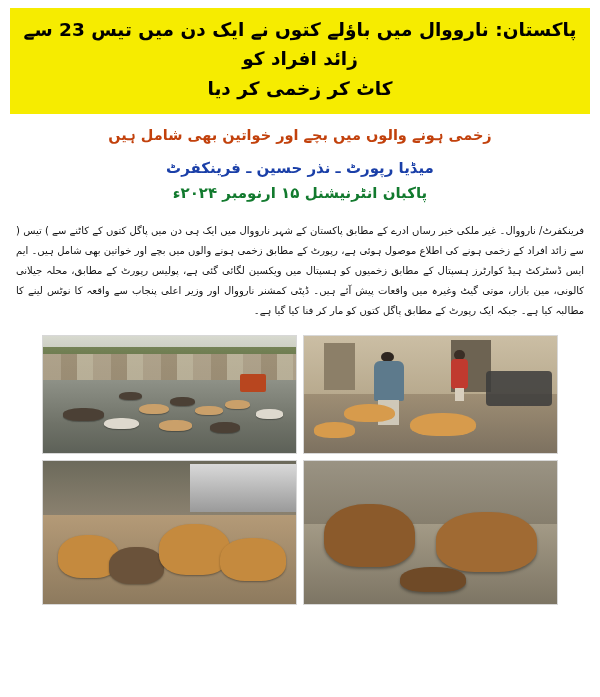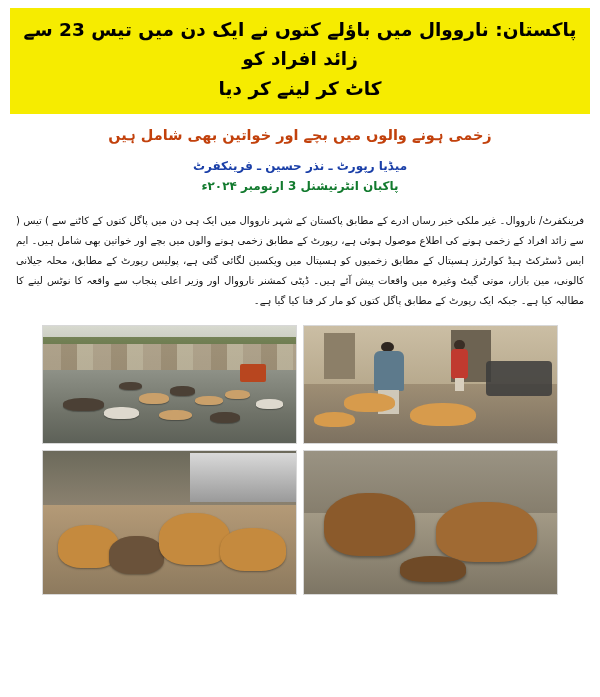--- a/index.html
+++ b/index.html
@@ -51,21 +51,21 @@
     line-height: 1.5;
     margin: 11px 26px 0 26px;
   }
 
   
   .byline {
     direction: rtl;
     text-align: center;
     color: #1a3fa8;
     font-weight: bold;
-    font-size: 12px;
+    font-size: 15px;
     line-height: 1.7;
     margin-top: 9px;
   }
   .byline .line2 {
     color: #127a2e;
   }
 
   
   .article-body {
     direction: rtl;
@@ -204,28 +204,28 @@
   .p4 .dog2 { background:#a06a33; }
   .p4 .pup { background:#6f4a27; }
 </style>
 </head>
 <body>
 
 <div class="page">
 
   <div class="headline-banner">
     <div class="headline-line">پاکستان:  نارووال میں باؤلے کتوں نے ایک دن میں تیس 23 سے زائد افراد کو</div>
-    <div class="headline-line second">کاٹ کر لینے کر دیا</div>
+    <div class="headline-line second">کاٹ کر زخمی کر دیا</div>
   </div>
 
   <div class="subhead">زخمی ہونے والوں میں بچے اور خواتین بھی شامل ہیں</div>
 
   <div class="byline">
     <div class="line1">میڈیا رپورٹ ـ نذر حسین ـ فرینکفرٹ</div>
-    <div class="line2">پاکبان انٹرنیشنل 3 ارنومبر ۲۰۲۴ء</div>
+    <div class="line2">پاکبان انٹرنیشنل ۱۵ ارنومبر ۲۰۲۴ء</div>
   </div>
 
   <div class="article-body">فرینکفرٹ/ نارووال۔ غیر ملکی خبر رساں ادرے کے مطابق پاکستان کے شہر نارووال میں ایک ہی دن میں پاگل کتوں کے کاٹنے سے ) تیس ( سے زائد افراد کے زخمی ہونے کی اطلاع موصول ہوئی ہے، رپورٹ کے مطابق زخمی ہونے والوں میں بچے اور خواتین بھی شامل ہیں۔ ایم ایس ڈسٹرکٹ ہیڈ کوارٹرز ہسپتال کے مطابق زخمیوں کو ہسپتال میں ویکسین لگائی گئی ہے، پولیس رپورٹ کے مطابق، محلہ جیلانی کالونی، مین بازار، موتی گیٹ  وغیرہ میں واقعات پیش آئے ہیں۔ ڈپٹی کمشنر نارووال اور وزیر اعلی پنجاب سے واقعہ کا نوٹس لینے کا مطالبہ کیا ہے۔ جبکہ ایک رپورٹ کے مطابق پاگل کتوں کو مار کر فنا کیا گیا ہے۔</div>
 
   <div class="photo-grid">
 
     <div class="photo p1">
       <div class="sky"></div>
       <div class="trees"></div>
       <div class="buildings"></div>

